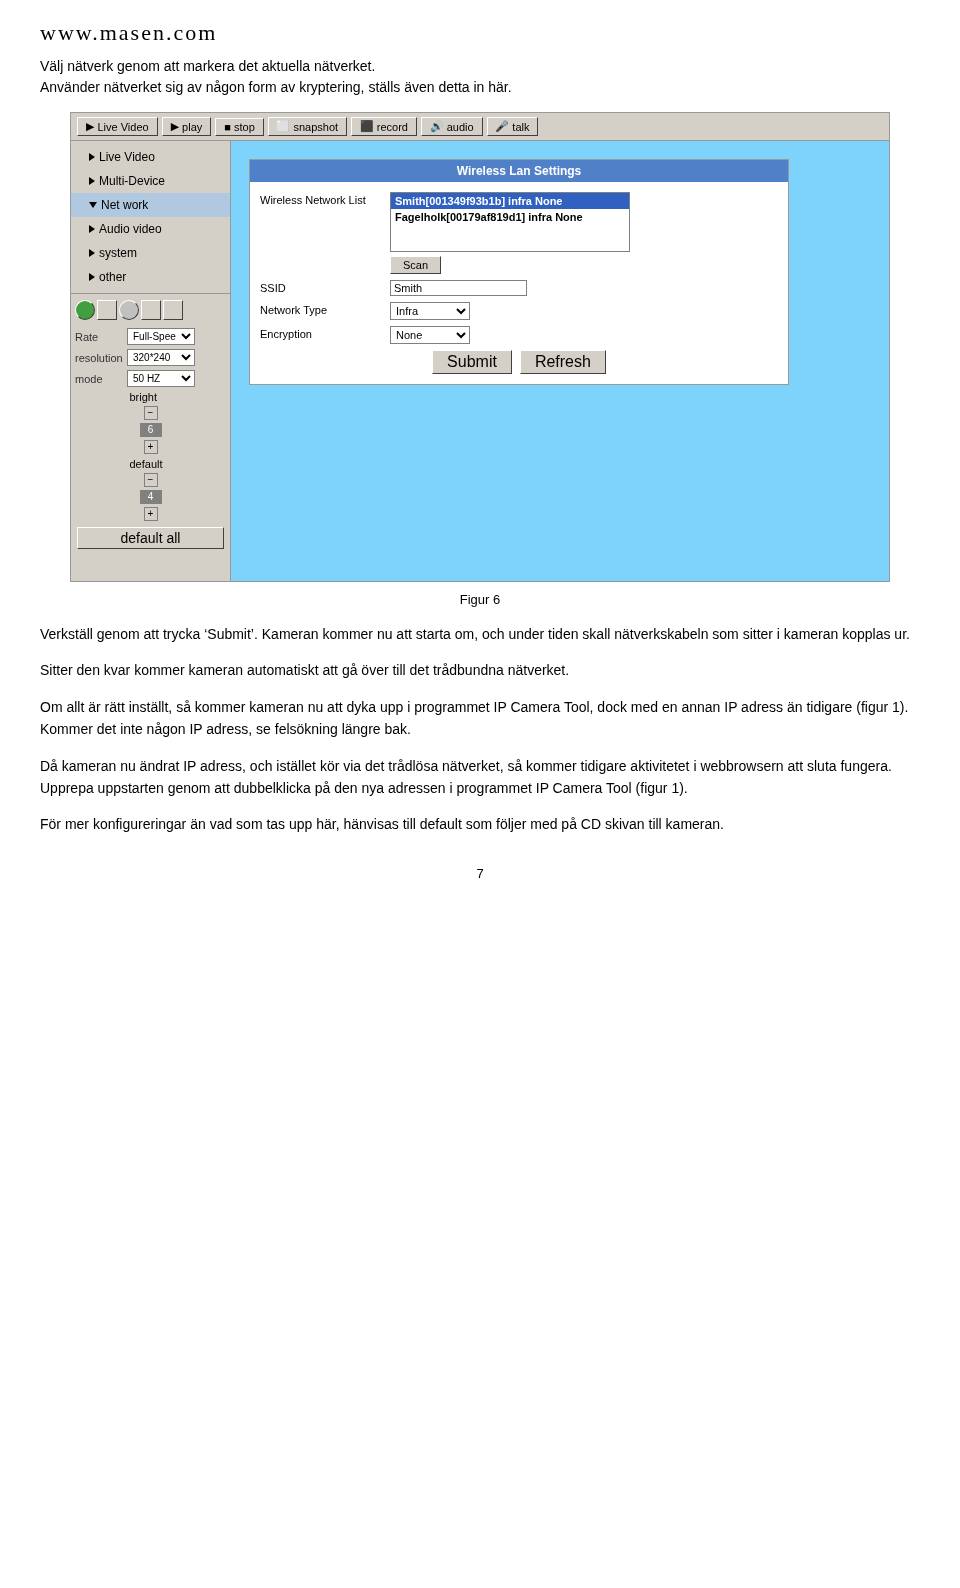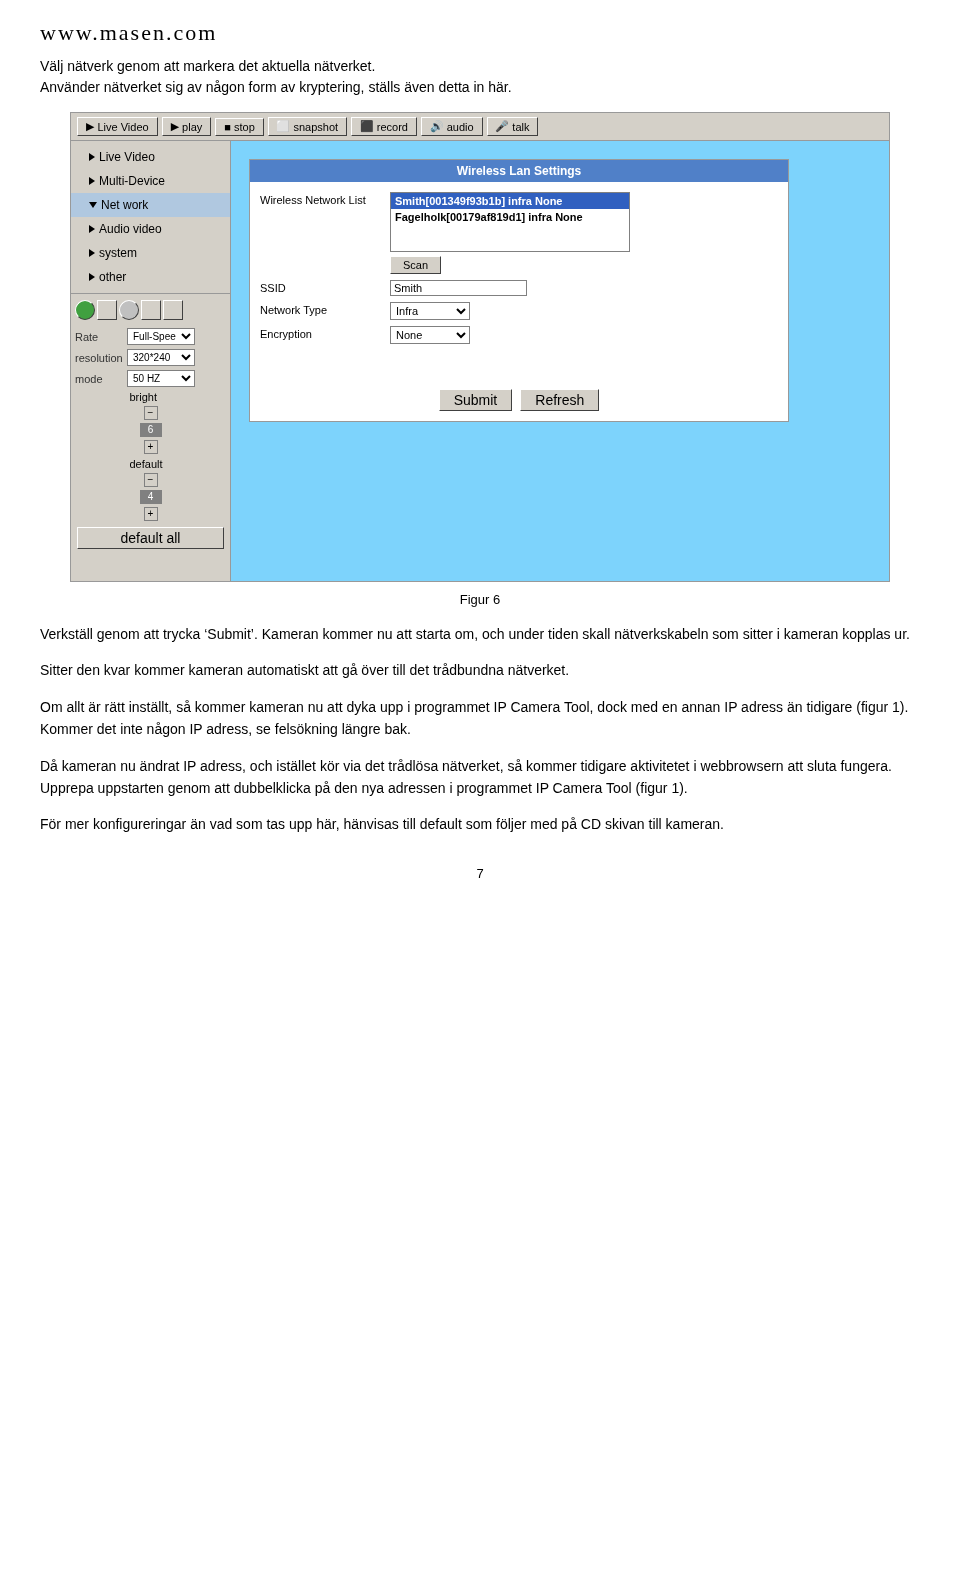--- a/index.html
+++ b/index.html
@@ -295,24 +295,23 @@
       margin-top: 4px;
       justify-content: center;
     }
     .wlan-submit-btn {
       background: #d4d0c8;
       border: 1px solid #808080;
       border-top-color: #fff;
       border-left-color: #fff;
       border-bottom-color: #404040;
       border-right-color: #404040;
-      font-size: 14px;
+      font-size: 16px;
       padding: 2px 14px;
       cursor: pointer;
-      margin-top: 39px;
     }
 
     
     .figure-caption {
       text-align: center;
       font-size: 13px;
       margin: 8px 0 16px 0;
     }
 
     

